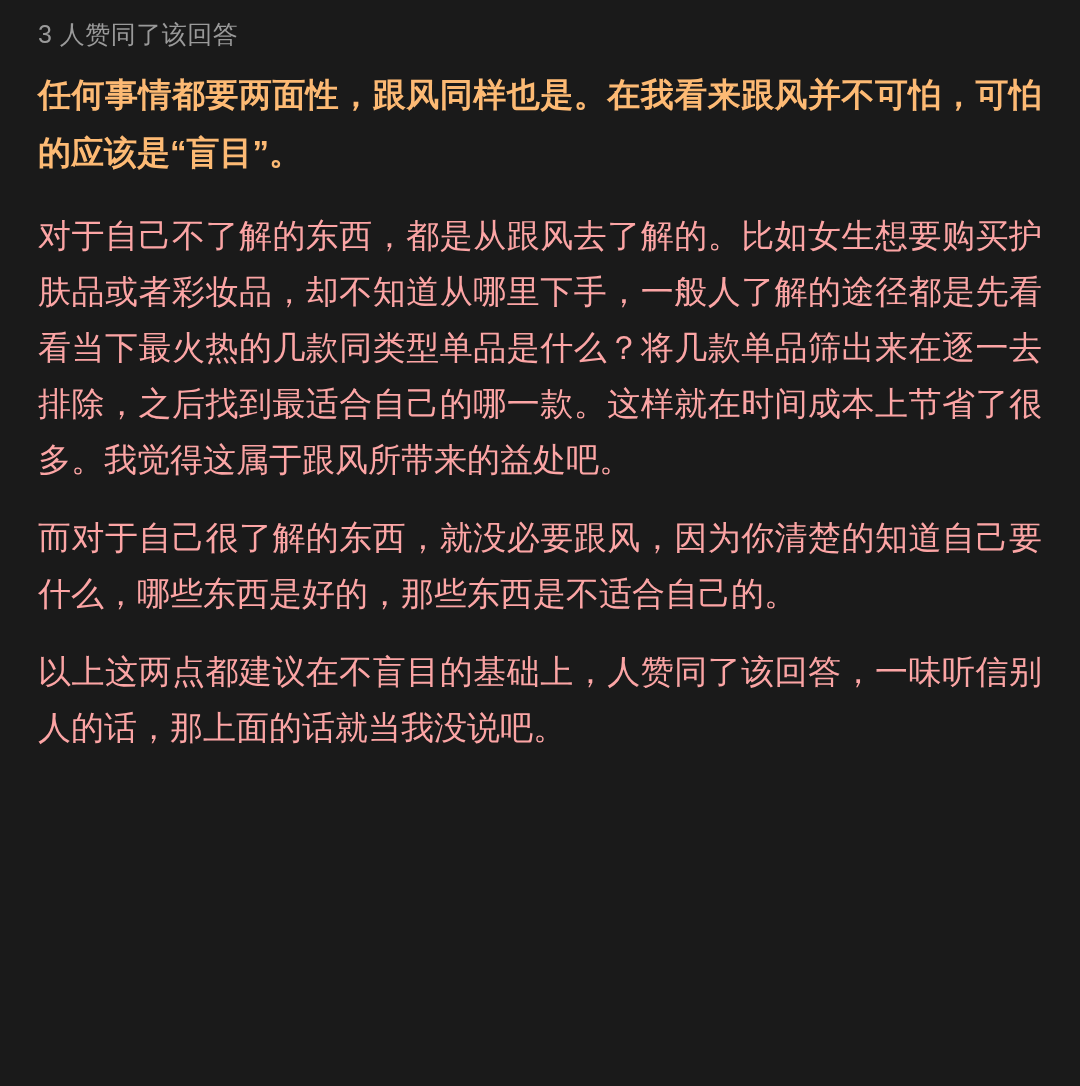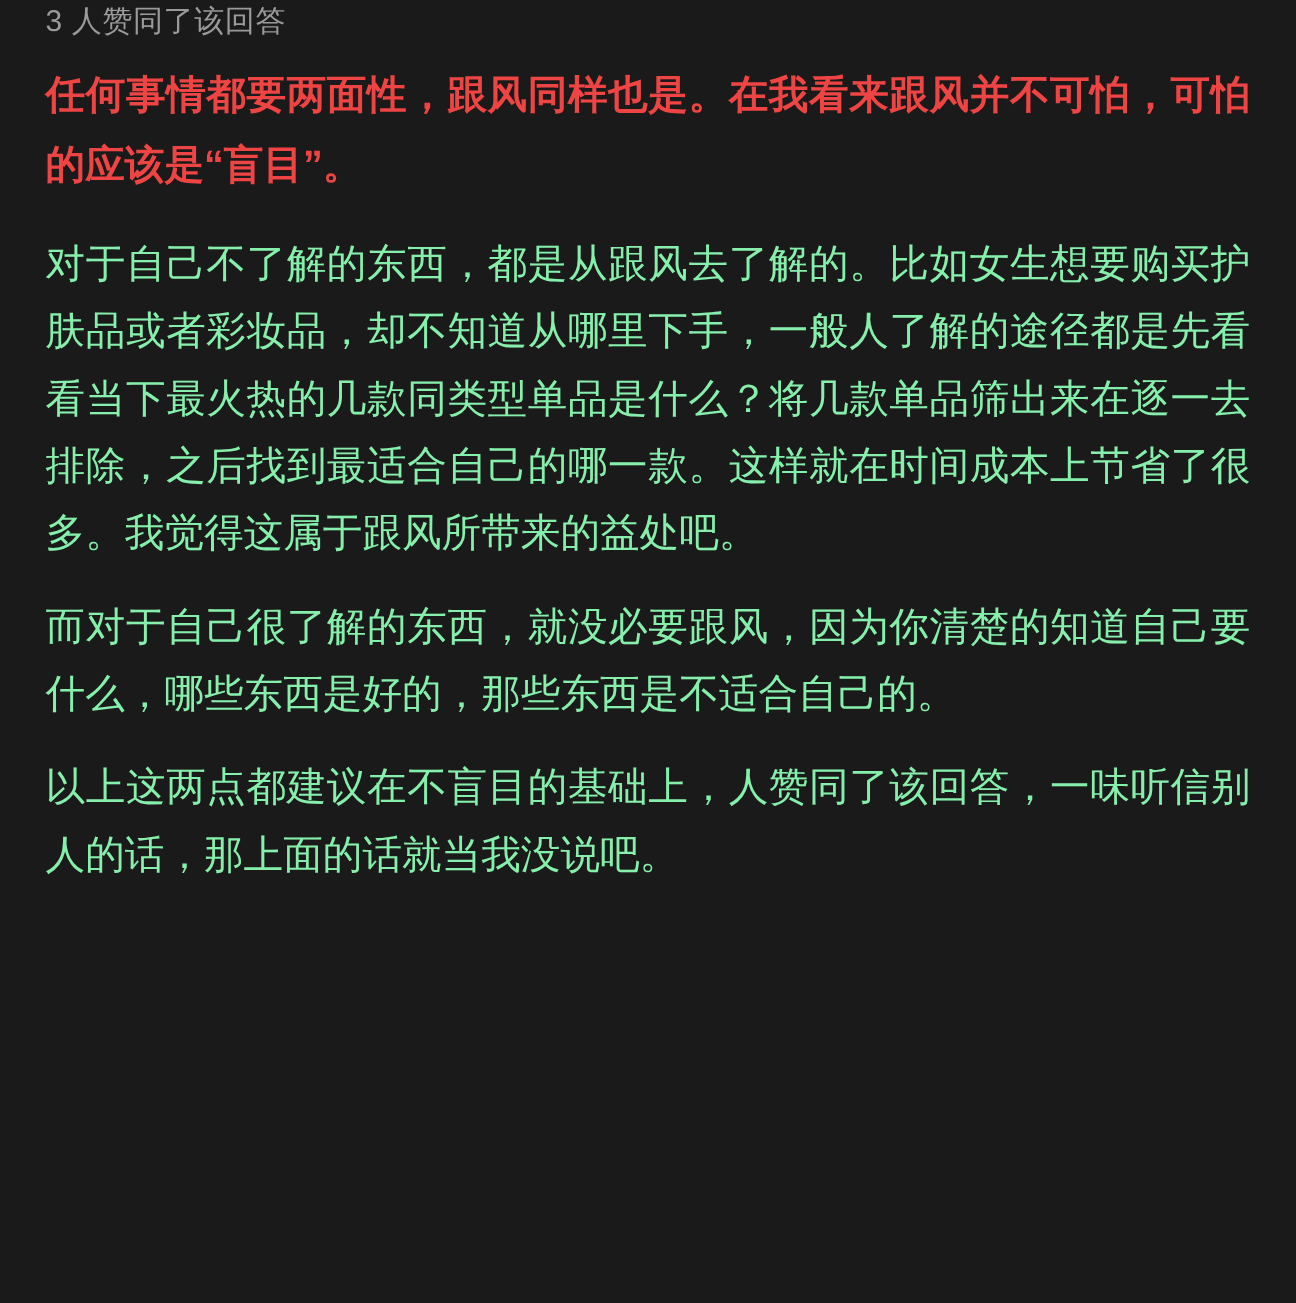--- a/index.html
+++ b/index.html
@@ -11,43 +11,43 @@
     overflow: hidden;
   }
   body {
     font-family: "Liberation Sans", "DejaVu Sans", sans-serif;
     color: #d8d8d8;
   }
   .answer-container {
     width: 1080px;
     height: 1086px;
     box-sizing: border-box;
-    padding: 0 38px 0 38px;
+    padding: 16px 38px 0 38px;
     background: #1a1a1a;
   }
   .vote-line {
     font-size: 25px;
     line-height: 36px;
     color: #9a9a9a;
     letter-spacing: 0.5px;
     margin: 0 0 14px 0;
     white-space: nowrap;
   }
   .para {
     font-size: 33px;
     line-height: 56px;
-    color: #86efac;
+    color: #fca5a5;
     margin: 0 0 22px 0;
     text-align: justify;
     text-justify: inter-ideograph;
     letter-spacing: 0px;
   }
   .para.lead {
     font-weight: bold;
-    color: #ef4444;
+    color: #fdba74;
     margin-bottom: 26px;
     line-height: 58px;
   }
   .para.last {
     margin-bottom: 0;
   }
 </style>
 </head>
 <body>
 

